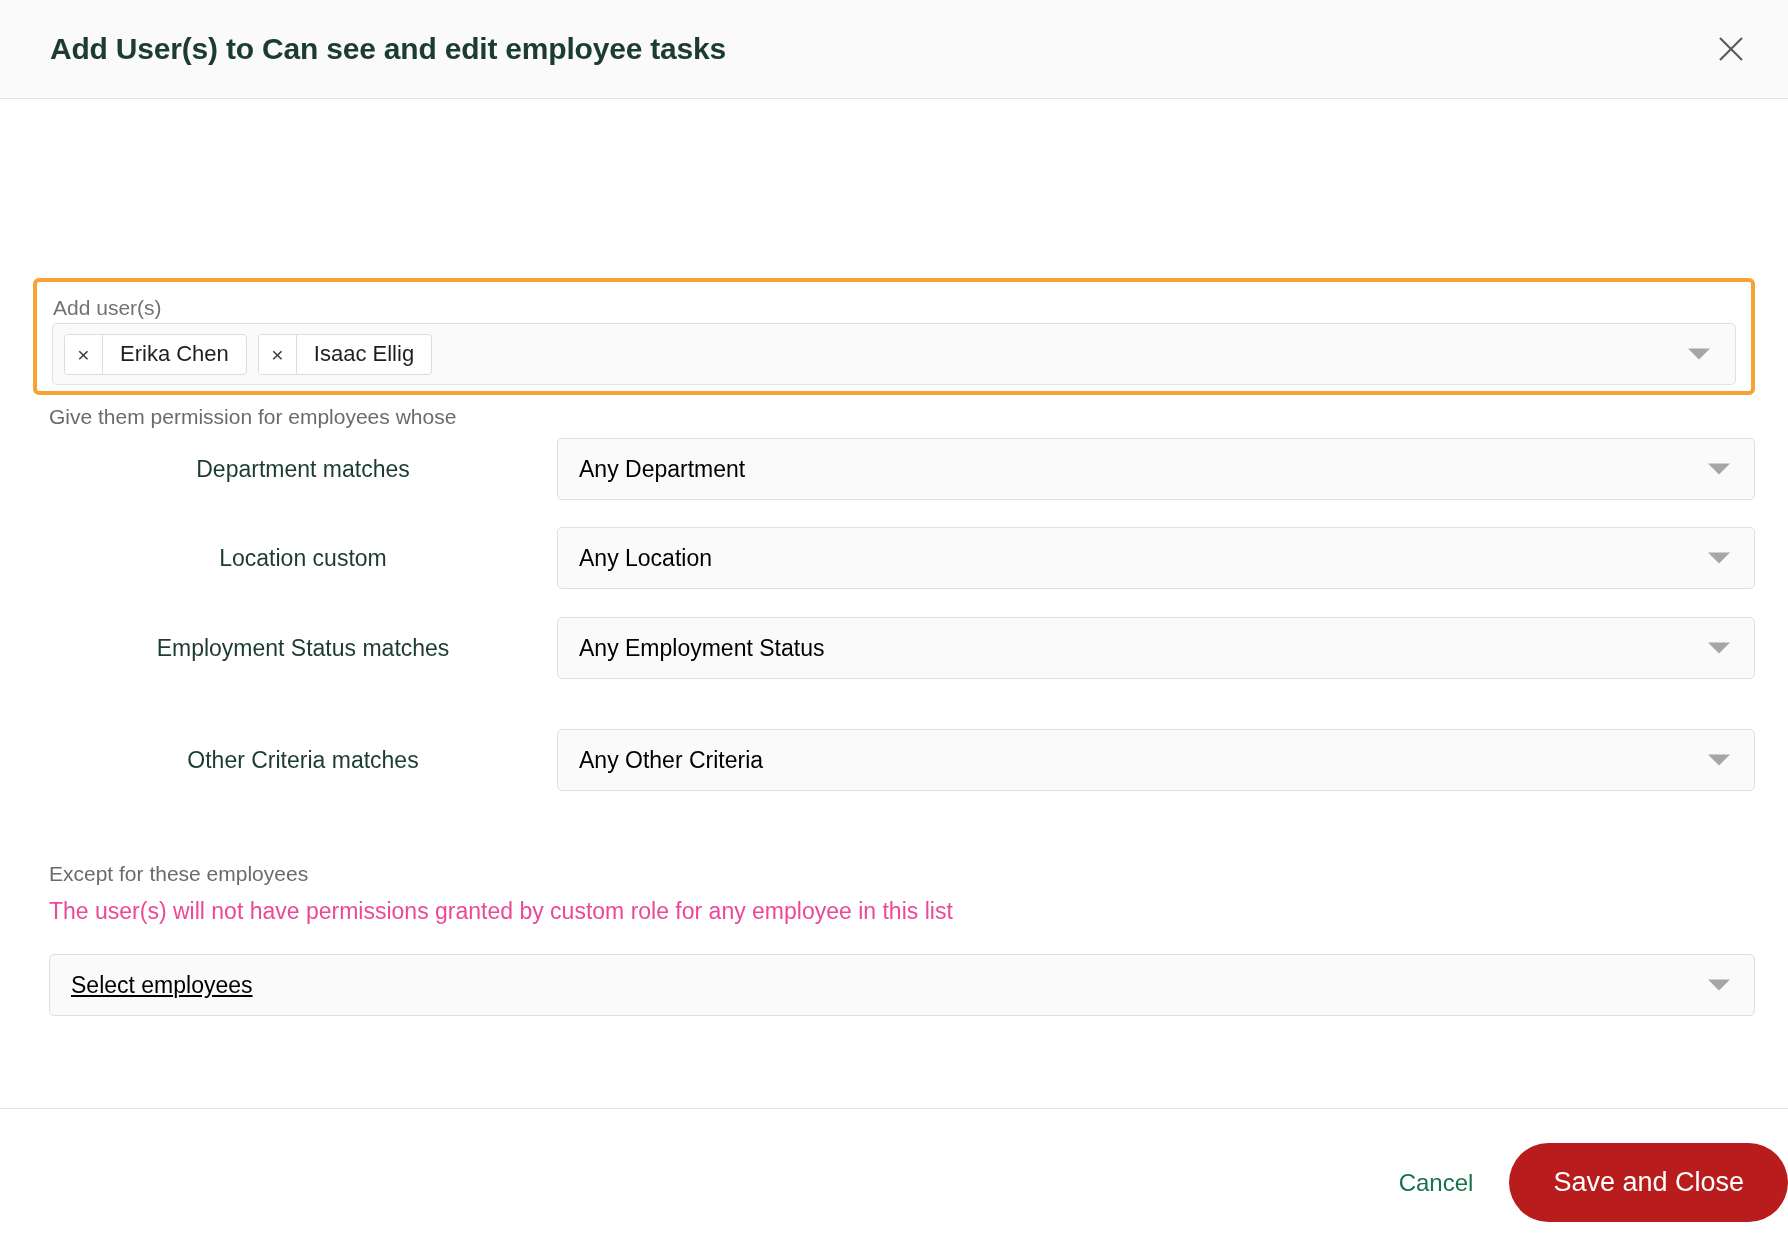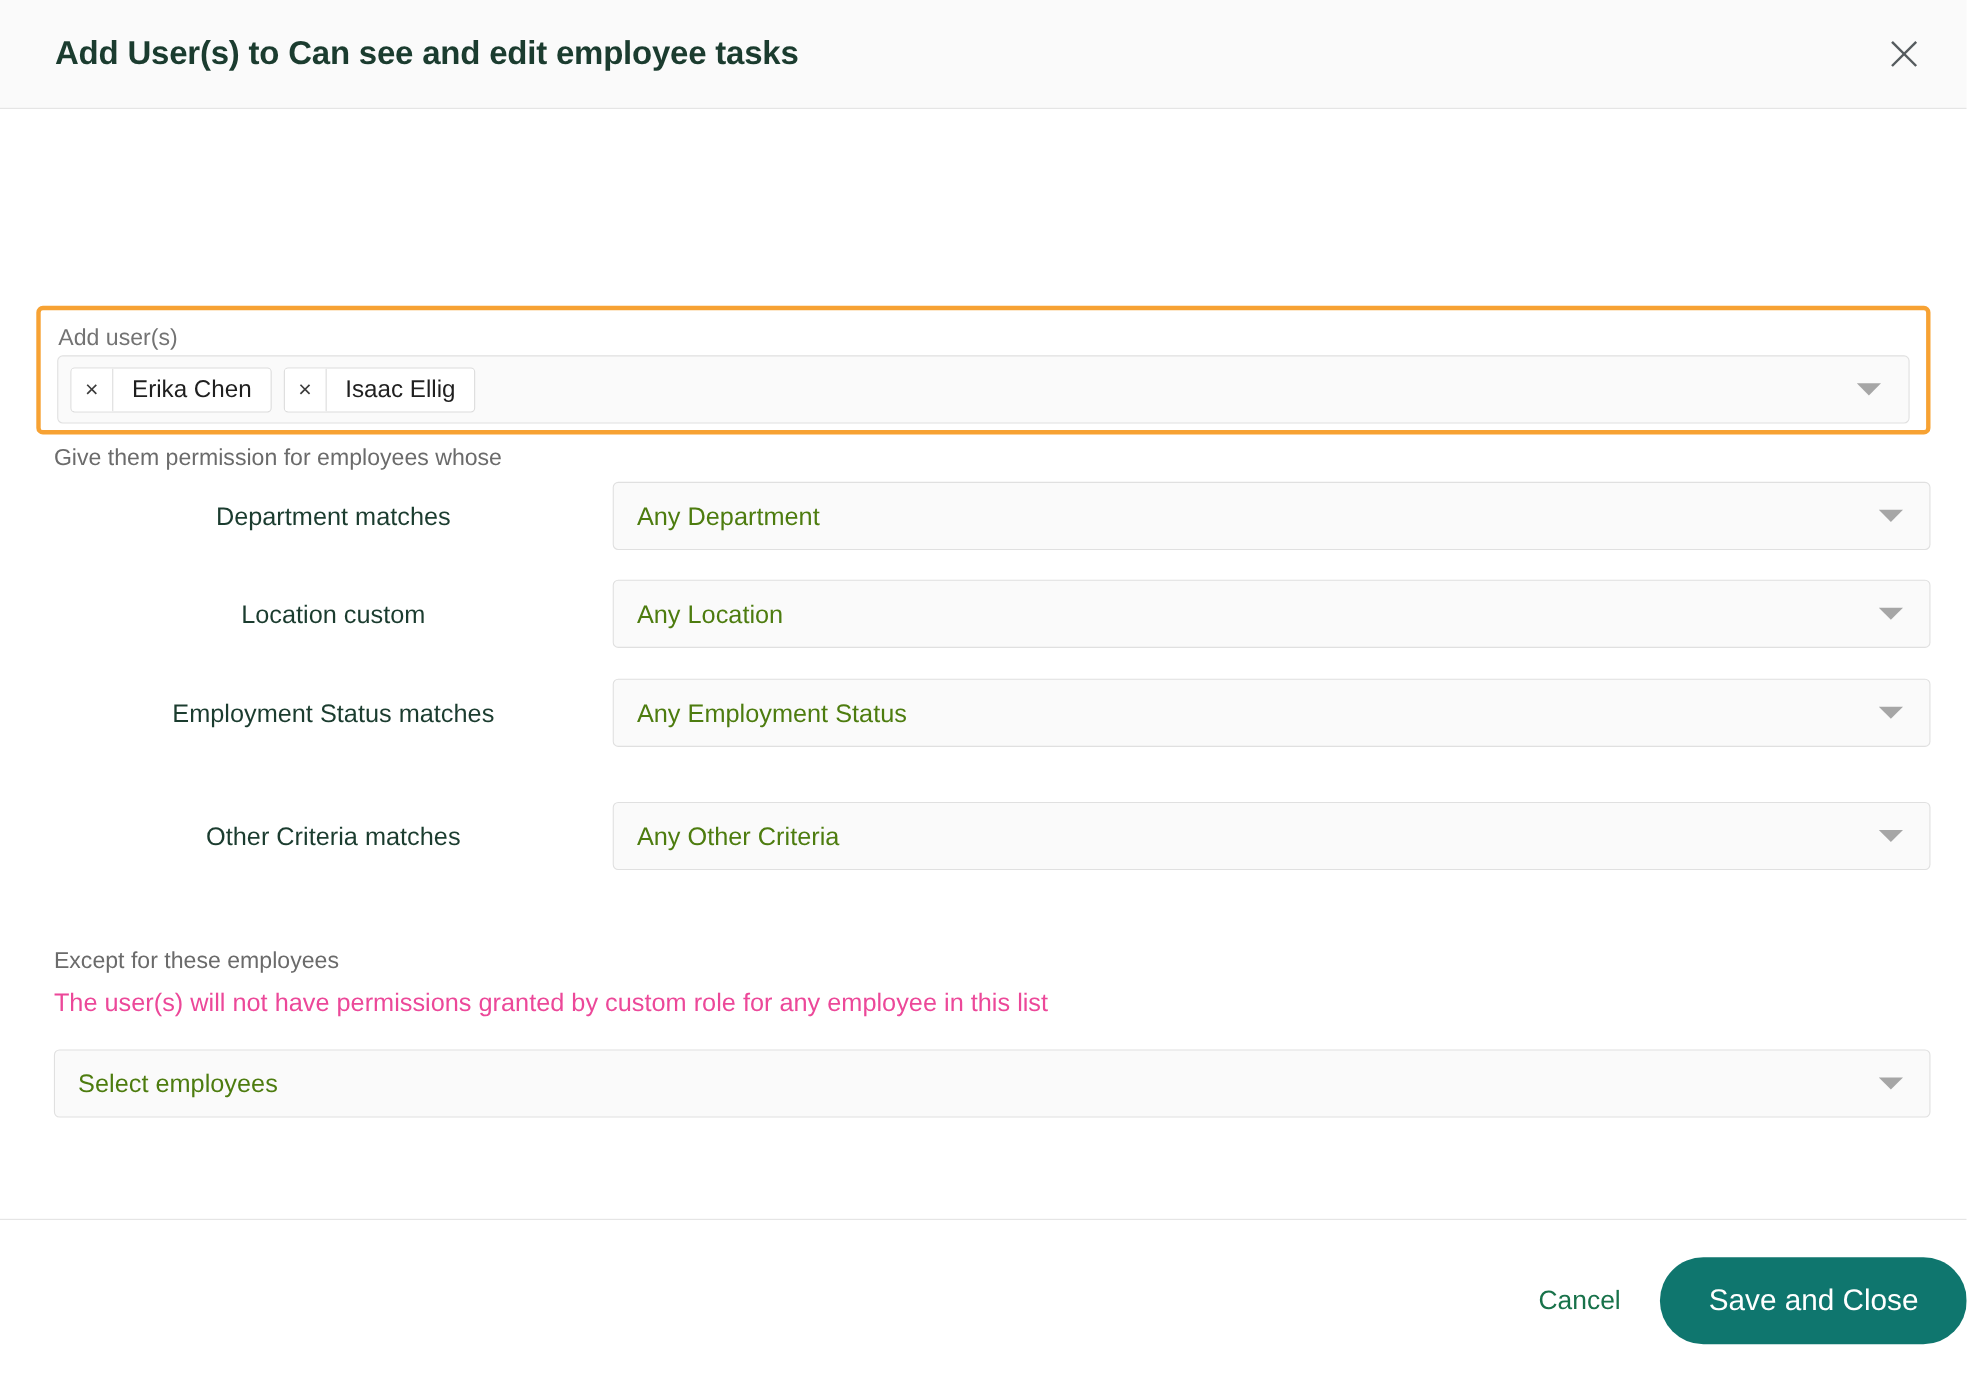--- a/index.html
+++ b/index.html
@@ -180,21 +180,21 @@
     background: #fafafa;
     border: 1px solid #e0e0e0;
     border-radius: 5px;
     display: flex;
     align-items: center;
     padding-left: 21px;
     cursor: pointer;
   }
   .select-placeholder {
     font-size: 23px;
-    color: #4d7c0f;
+    color: #000000;
     line-height: 1;
   }
   .select-caret {
     position: absolute;
     right: 24px;
     top: 50%;
     transform: translateY(-50%);
   }
 
   .row-department { top: 315px; }
@@ -211,20 +211,21 @@
     font-size: 23px;
     color: #ec4899;
     line-height: 1;
   }
   .employees-field {
     position: absolute;
     left: 49px;
     top: 831px;
     width: 1706px;
     height: 62px;
+    text-decoration: underline;
   }
 
   
   .modal-footer {
     height: 148px;
     min-height: 148px;
     border-top: 1px solid #e3e3e3;
     display: flex;
     align-items: center;
     justify-content: flex-end;
@@ -234,21 +235,21 @@
     font-size: 24px;
     color: #18724a;
     background: transparent;
     border: none;
     cursor: pointer;
     font-family: inherit;
     margin-right: 30px;
     padding: 10px 6px;
   }
   .save-btn {
-    background: #0f766e;
+    background: #b91c1c;
     color: #ffffff;
     font-size: 27px;
     border: none;
     border-radius: 40px;
     padding: 0 44px;
     height: 79px;
     cursor: pointer;
     font-family: inherit;
     white-space: nowrap;
   }

